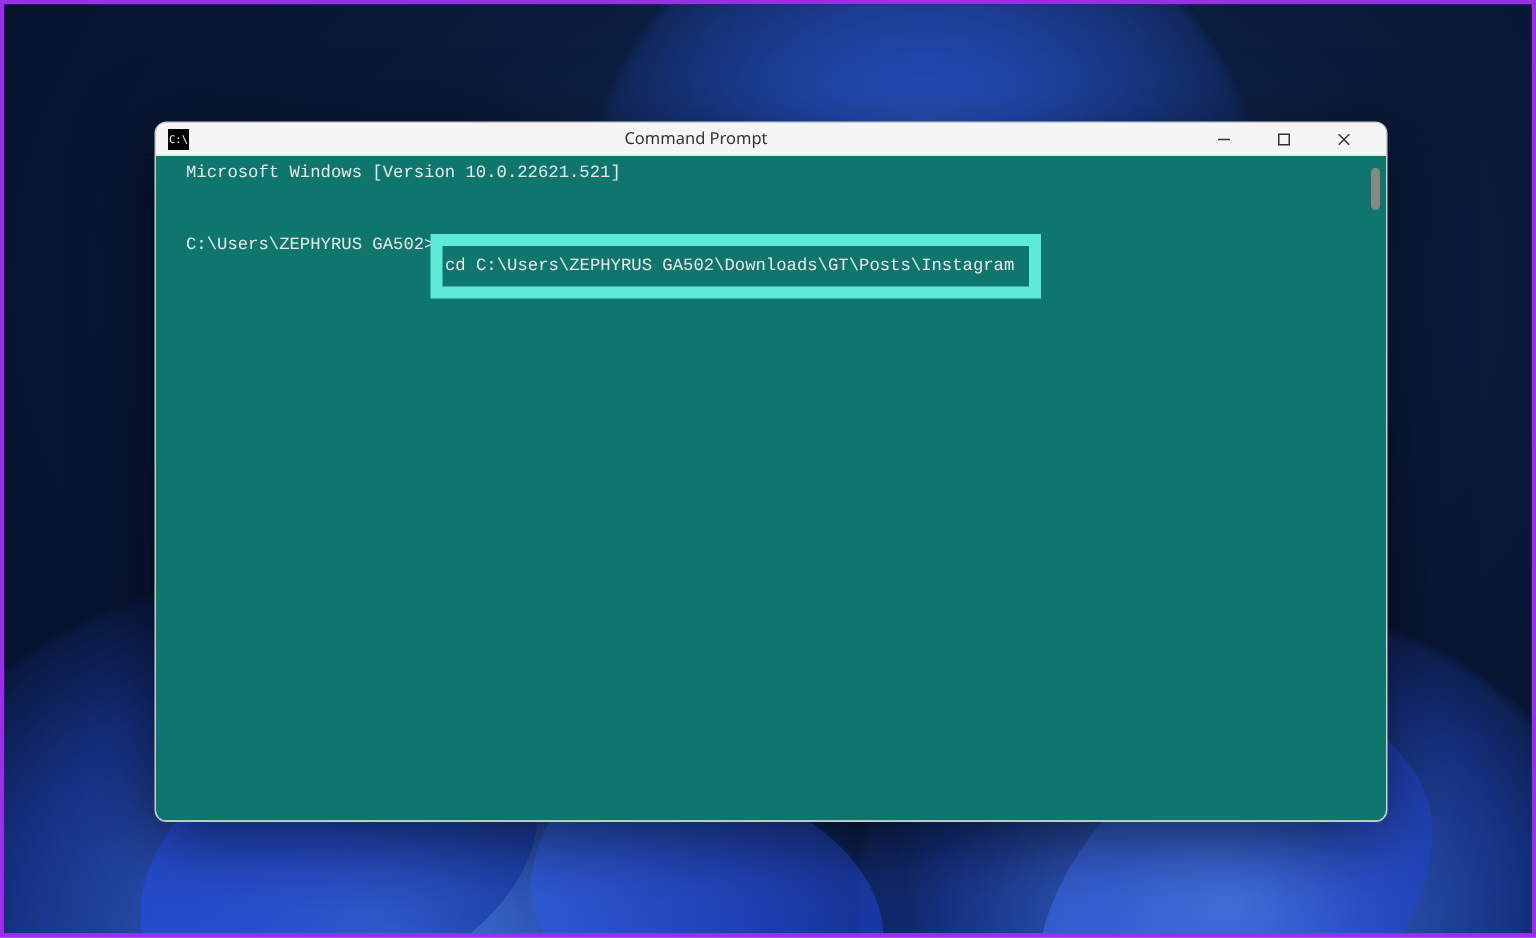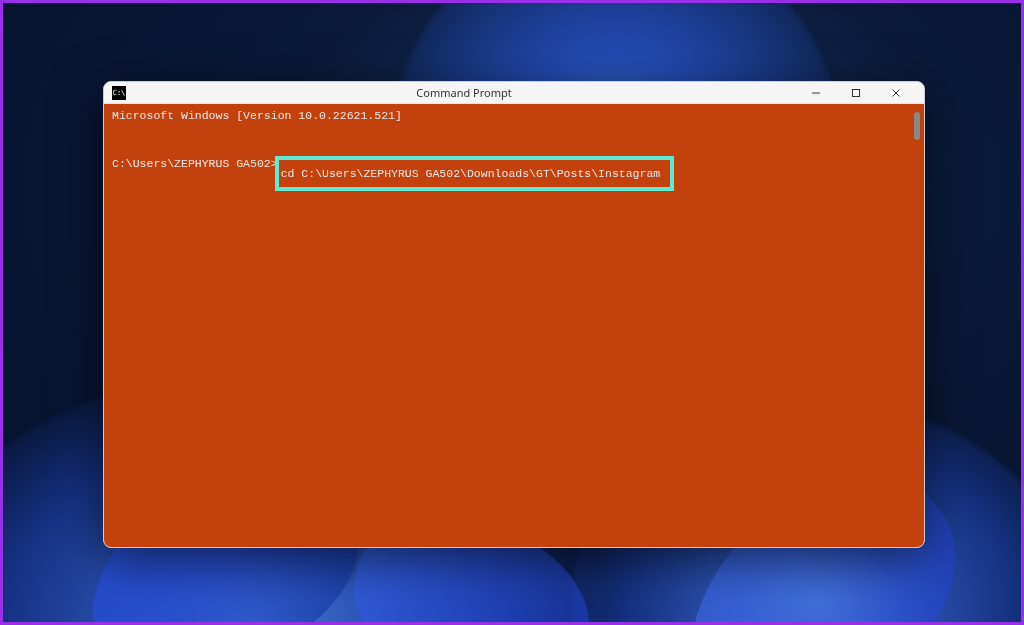--- a/index.html
+++ b/index.html
@@ -142,23 +142,23 @@
       color: #333;
       cursor: default;
     }
     .win-btn svg {
       width: 10px;
       height: 10px;
     }
 
     .terminal-body {
       flex: 1;
-      background: #c2410c;
+      background: #0f766e;
       position: relative;
-      padding: 4px 0 0 8px;
+      padding: 4px 0 0 20px;
       font-family: "Consolas", "Courier New", monospace;
       font-size: 11.5px;
       line-height: 15px;
       color: #e8e8e8;
       overflow: hidden;
     }
     .scrollbar {
       position: absolute;
       top: 8px;
       right: 4px;
@@ -169,21 +169,21 @@
     }
     .term-line {
       white-space: pre;
     }
     .prompt-line {
       margin-top: 33px;
       display: flex;
       align-items: flex-start;
     }
     .highlight-box {
-      border: 4px solid #5eead4;
+      border: 8px solid #5eead4;
       padding: 6px 10px 6px 2px;
       margin-left: -3px;
     }
   </style>
 </head>
 <body>
 
 <div class="outer-frame">
   <div class="desktop-bg">
     <div class="bloom bloom1"></div>

